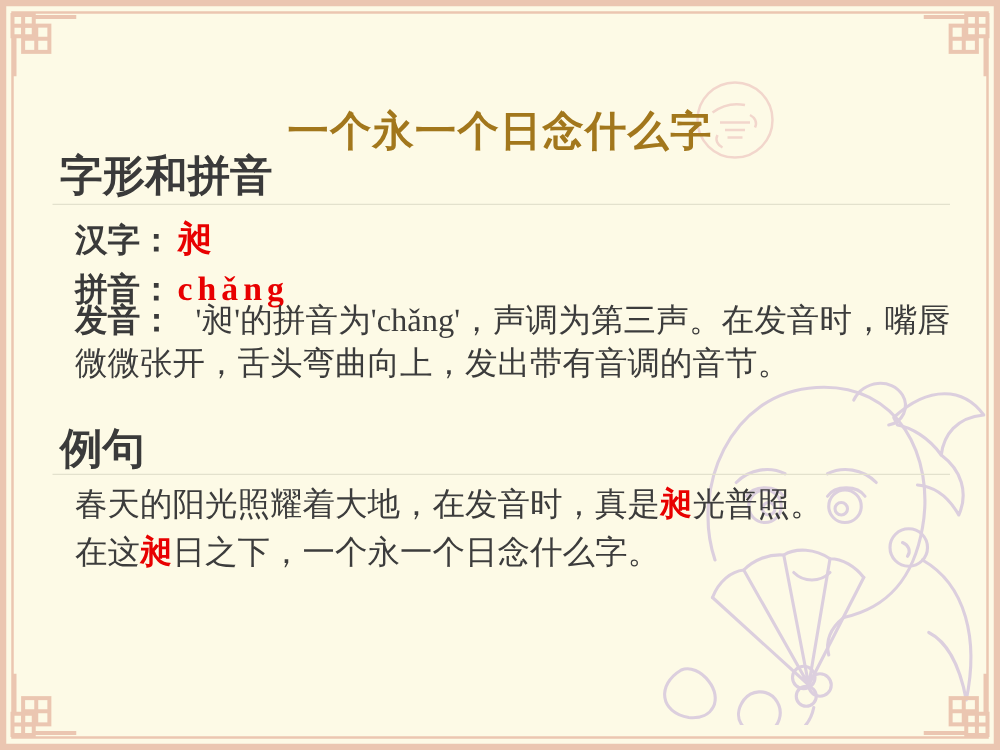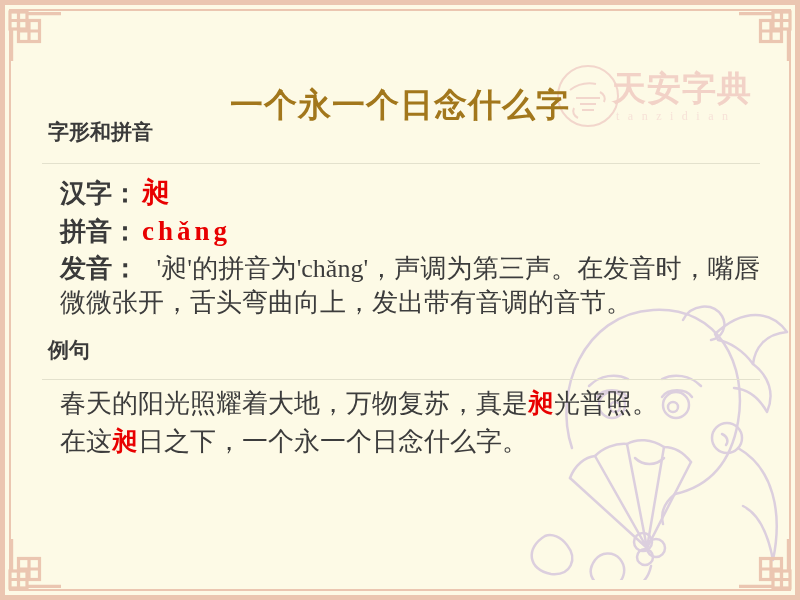--- a/index.html
+++ b/index.html
@@ -25,28 +25,28 @@
   .logo-textcol{margin-left:-8px;}
   .logo-name{font-size:34px;font-weight:bold;color:#f2d2c7;letter-spacing:1px;line-height:38px;margin-top:8px;}
   .logo-sub{font-size:12px;color:#f7e2d8;letter-spacing:8.5px;margin-top:1px;padding-left:4px;}
   
   .page-title{
     position:absolute;left:0;top:83px;width:100%;text-align:center;
     font-size:33px;font-weight:bold;color:#a2771c;letter-spacing:1px;z-index:2;
   }
   
   .content{position:absolute;left:48px;top:116px;width:712px;z-index:2;}
-  .sec-heading{font-size:21px;font-weight:bold;color:#3a3a3a;}
+  .sec-heading{font-size:34px;font-weight:bold;color:#3a3a3a;}
   .divider{border:none;border-top:1px solid #e3e1cd;margin:0;}
   .h1{position:absolute;left:0;top:2px;}
   .sep1{position:absolute;left:-6px;top:47px;width:718px;}
   .row{position:absolute;left:12px;font-size:26px;line-height:34px;}
   .row-hanzi{top:60px;}
   .row-pinyin{top:98px;}
-  .row-fayin{top:136px;width:700px;text-align:justify;}
+  .row-fayin{top:124px;width:700px;text-align:justify;}
   .lbl{font-weight:bold;color:#3a3a3a;}
   .val-red{color:#e80000;font-weight:bold;}
   .hanzi-val{font-size:28px;margin-left:4px;}
   .pinyin-val{font-size:27px;letter-spacing:4px;margin-left:4px;}
   .fayin-text{color:#3c3c3c;}
   .fayin-gap{display:inline-block;width:18px;}
   .h2{position:absolute;left:0;top:220px;font-family:Liberation Serif, serif;}
   .sep2{position:absolute;left:-6px;top:263px;width:718px;}
   .sentence{position:absolute;left:12px;font-size:26px;line-height:32px;white-space:nowrap;}
   .s1{top:272px;}
@@ -144,24 +144,20 @@
 <div class="logo">
   <svg class="logo-seal" viewBox="0 0 64 64" xmlns="http://www.w3.org/2000/svg">
     <g fill="none" stroke="#f2d6cc" stroke-width="2">
       <circle cx="32" cy="32" r="30"></circle>
       <path d="M14 26 C 22 20, 30 18, 40 20"></path>
       <path d="M20 34 H 44 M24 40 H 40 M26 46 H 38"></path>
       <path d="M44 28 C 48 30, 50 34, 48 38"></path>
       <path d="M18 44 C 16 48, 18 52, 22 54"></path>
     </g>
   </svg>
-  <div class="logo-textcol">
-    <div class="logo-name">天安字典</div>
-    <div class="logo-sub">tanzidian</div>
-  </div>
 </div>
 
 <div class="page-title">一个永一个日念什么字</div>
 
 <div class="content">
 
   <div class="sec-heading h1">字形和拼音</div>
   <hr class="divider sep1">
 
   <div class="row row-hanzi">
@@ -173,20 +169,20 @@
   </div>
 
   <div class="row row-fayin">
     <span class="lbl">发音：</span><span class="fayin-gap"></span><span class="fayin-text">'昶'的拼音为'chǎng'，声调为第三声。在发音时，嘴唇微微张开，舌头弯曲向上，发出带有音调的音节。</span>
   </div>
 
   <div class="sec-heading h2">例句</div>
   <hr class="divider sep2">
 
   <div class="sentence s1">
-    <span>春天的阳光照耀着大地，万物复苏，真是</span><span class="hl">昶</span><span>光普照。</span>
+    <span>春天的阳光照耀着大地，在发音时，真是</span><span class="hl">昶</span><span>光普照。</span>
   </div>
 
   <div class="sentence s2">
     <span>在这</span><span class="hl">昶</span><span>日之下，一个永一个日念什么字。</span>
   </div>
 
 </div>
 
 </body></html>

